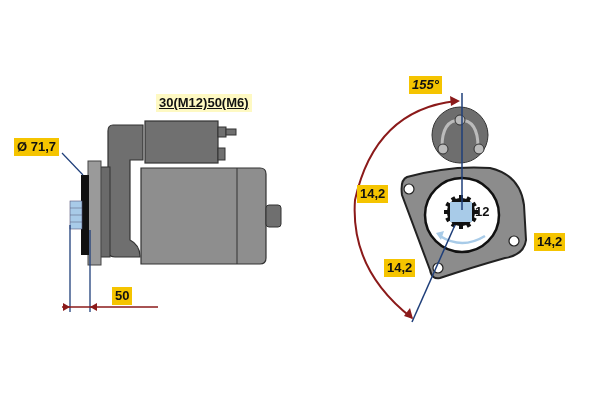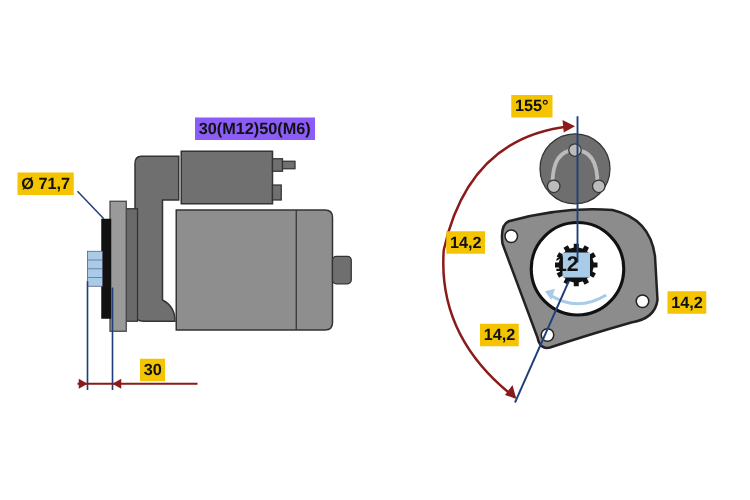--- a/index.html
+++ b/index.html
@@ -1,20 +1,20 @@
 <!DOCTYPE html>
 <html><head>
 <meta charset="utf-8">
 <style>
   html,body{margin:0;padding:0;background:#ffffff;}
   body{width:600px;height:400px;position:relative;overflow:hidden;font-family:"Liberation Sans",sans-serif;}
   svg{position:absolute;left:0;top:0;}
   .lbl{position:absolute;font-weight:bold;font-size:13px;color:#111;padding:1px 3px;line-height:16px;white-space:nowrap;}
   .yellow{background:#f5c400;}
-  .blue{background:#8b5cf6;}
+  .blue{background:#fef9c3;text-decoration:underline;}
 </style>
 </head>
 <body>
 
 <svg width="600" height="400" viewBox="0 0 600 400">
 
   <g>
 
     <path d="M113 125 Q108 125 108 131 L108 250 Q108 257 115 257 L140 257 Q140 245 130 240 L130 160 L143 160 L143 125 Z" fill="#6f6f6f" stroke="#333" stroke-width="1.2"></path>
     <rect x="145" y="121" width="73" height="42" fill="#707070" stroke="#333" stroke-width="1.2"></rect>
@@ -79,19 +79,19 @@
     <line x1="455" y1="225" x2="412" y2="322" stroke="#1f3f7a" stroke-width="1.5"></line>
 
     <path d="M456 101 Q375 110 355 200 Q350 270 412 318" fill="none" stroke="#8b1a1a" stroke-width="2"></path>
     <polygon points="460,101 450,96 451,106" fill="#8b1a1a"></polygon>
     <polygon points="413,319 404,316 410,308" fill="#8b1a1a"></polygon>
   </g>
 </svg>
 
 <div class="lbl blue" style="left:156px;top:94px;">30(M12)50(M6)</div>
 <div class="lbl yellow" style="left:14px;top:138px;">Ø 71,7</div>
-<div class="lbl yellow" style="left:112px;top:287px;">30</div>
+<div class="lbl yellow" style="left:112px;top:287px;">50</div>
 
-<div class="lbl yellow" style="left:409px;top:76px;">155°</div>
+<div class="lbl yellow" style="left:409px;top:76px;font-style:italic;">155°</div>
 <div class="lbl yellow" style="left:357px;top:185px;">14,2</div>
 <div class="lbl yellow" style="left:534px;top:233px;">14,2</div>
 <div class="lbl yellow" style="left:384px;top:259px;">14,2</div>
-<div class="lbl" style="left:442px;top:204px;font-size:17px;padding:0 2px;">12</div>
+<div class="lbl" style="left:473px;top:204px;font-size:13px;padding:0 2px;">12</div>
 
 </body></html>

